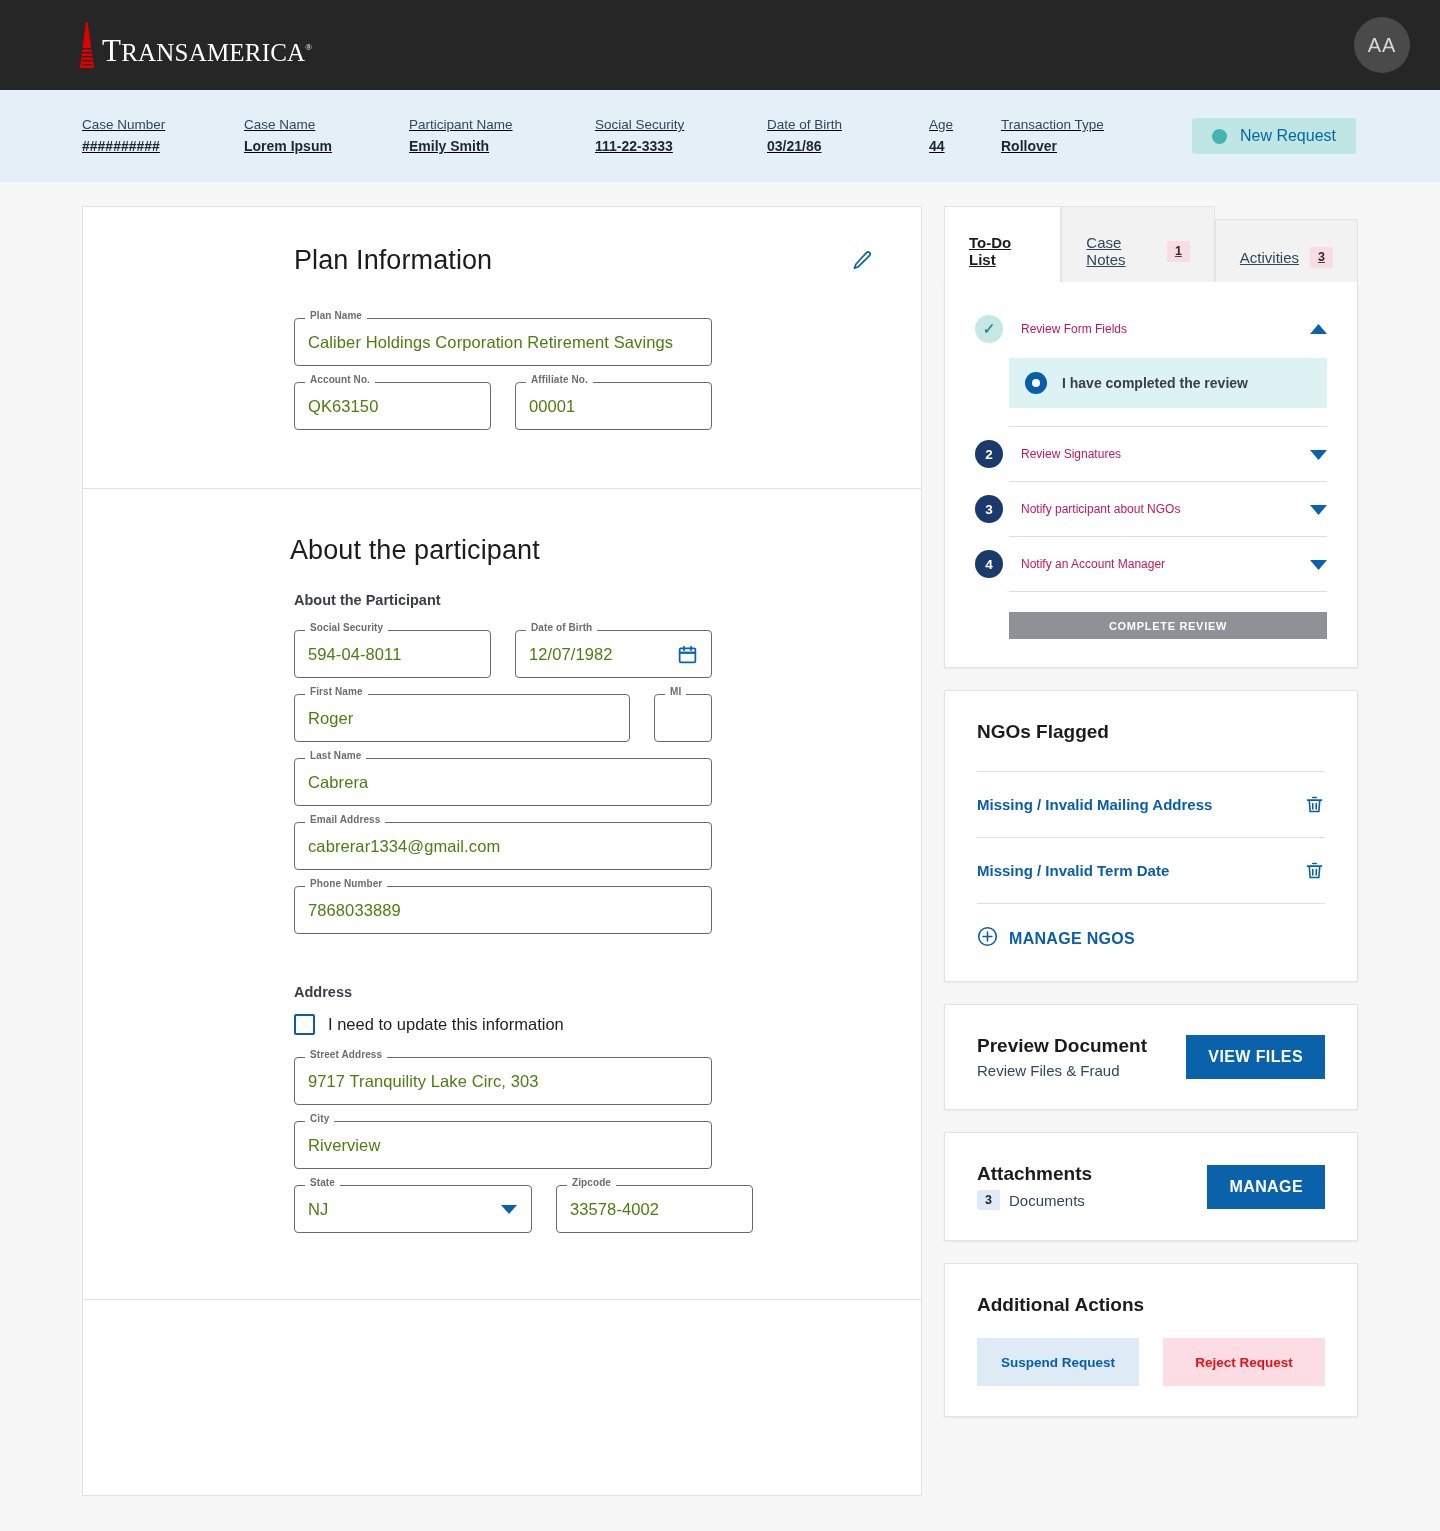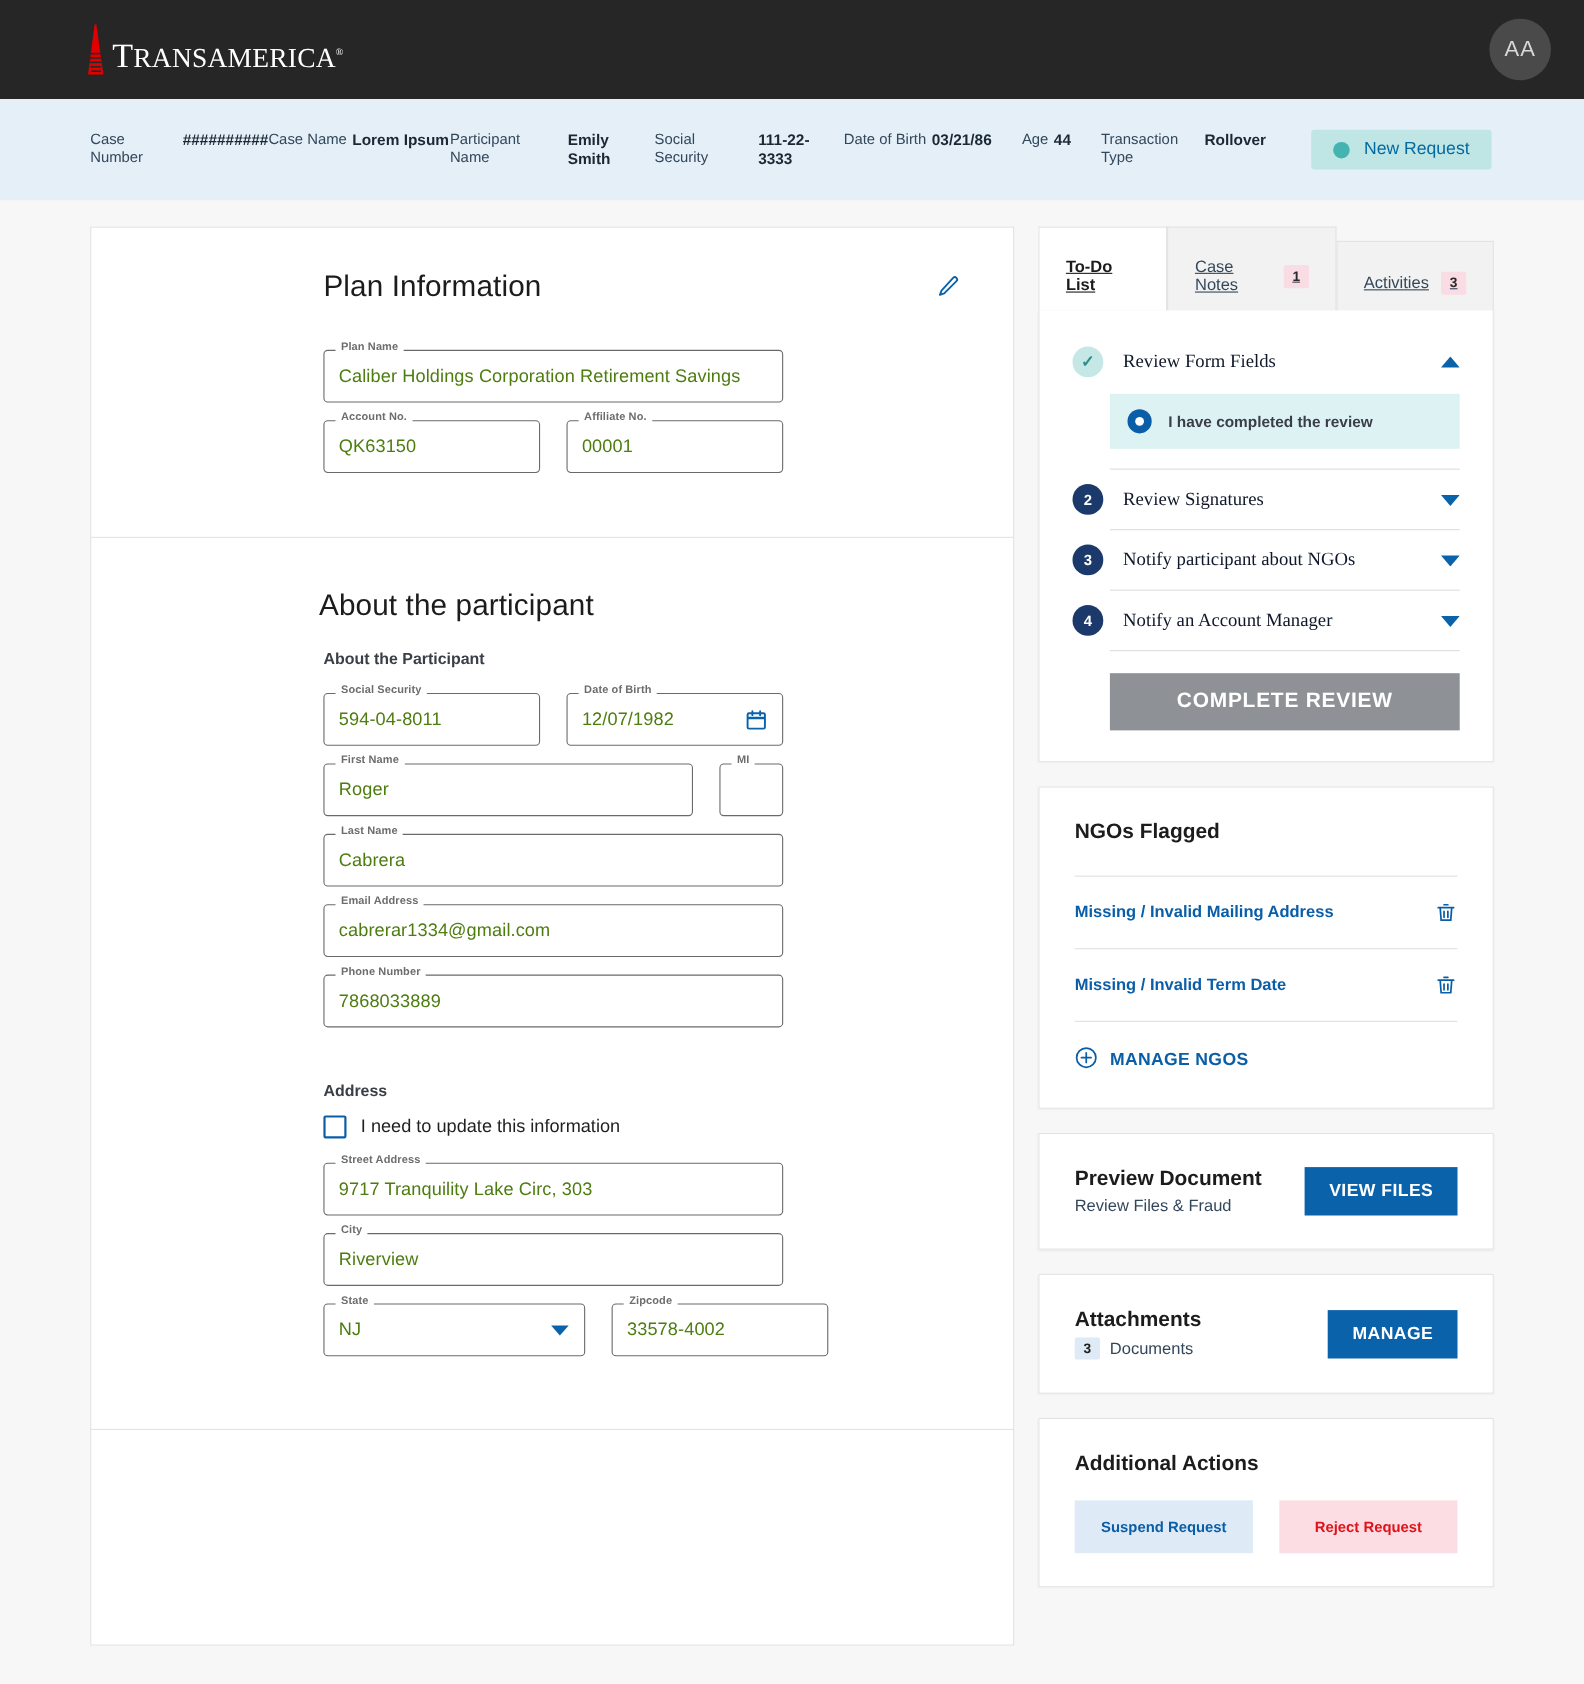--- a/index.html
+++ b/index.html
@@ -47,21 +47,21 @@
   
   .casebar {
     background: #e4eff8;
     height: 92px;
     display: flex;
     align-items: center;
     padding: 0 84px 0 82px;
     position: relative;
   }
   .case-fields { display: flex; align-items: flex-start; }
-  .case-field { display: flex; flex-direction: row; gap: 5px; }
+  .case-field { display: flex; flex-direction: column; gap: 5px; text-decoration: underline; }
   .case-label { font-size: 13.5px; color: #33475b; line-height: 1.2; }
   .case-value { font-size: 14px; color: #1b2733; font-weight: bold; line-height: 1.2; }
   .badge-newreq {
     margin-left: auto;
     background: #bfe6e4;
     border-radius: 3px;
     height: 36px;
     display: flex; align-items: center; gap: 13px;
     padding: 0 20px;
   }
@@ -194,21 +194,21 @@
     cursor: pointer;
   }
   .step-circle {
     width: 28px; height: 28px; border-radius: 50%;
     background: #1b3a6b; color: #fff;
     font-size: 13.5px; font-weight: bold;
     display: flex; align-items: center; justify-content: center;
     flex: 0 0 auto;
   }
   .step-circle.done { background: #c5e8e6; color: #2c8e8a; font-size: 15px; }
-  .todo-label { font-size: 17px; color: #0f172a; font-family: Liberation Serif, serif; }
+  .todo-label { font-size: 12px; color: #be185d; }
   .caret { margin-left: auto; display: flex; }
   .todo-sub {
     background: #ddf2f3;
     margin: 2px 0 0 34px;
     padding: 14px 16px;
     display: flex; align-items: center; gap: 15px;
     cursor: pointer;
   }
   .radio-on {
     width: 22px; height: 22px; border-radius: 50%;
@@ -219,22 +219,22 @@
   .radio-on i { width: 8px; height: 8px; border-radius: 50%; background: #fff; display: block; }
   .sub-text { font-size: 14px; font-weight: bold; color: #3a3f47; }
   .divider { height: 1px; background: #ddd; margin: 0 0 0 34px; }
   .btn-complete {
     display: block;
     width: calc(100% - 34px);
     margin: 20px 12px 0 34px;
     background: #8e9196;
     color: #fff;
     border: none;
-    height: 52px;
-    font-size: 19px;
+    height: 27px;
+    font-size: 11px;
     font-weight: bold;
     letter-spacing: .7px;
     cursor: pointer;
     font-family: inherit;
   }
 
   
   .card {
     background: #fff;
     border: 1px solid #e3e3e3;

